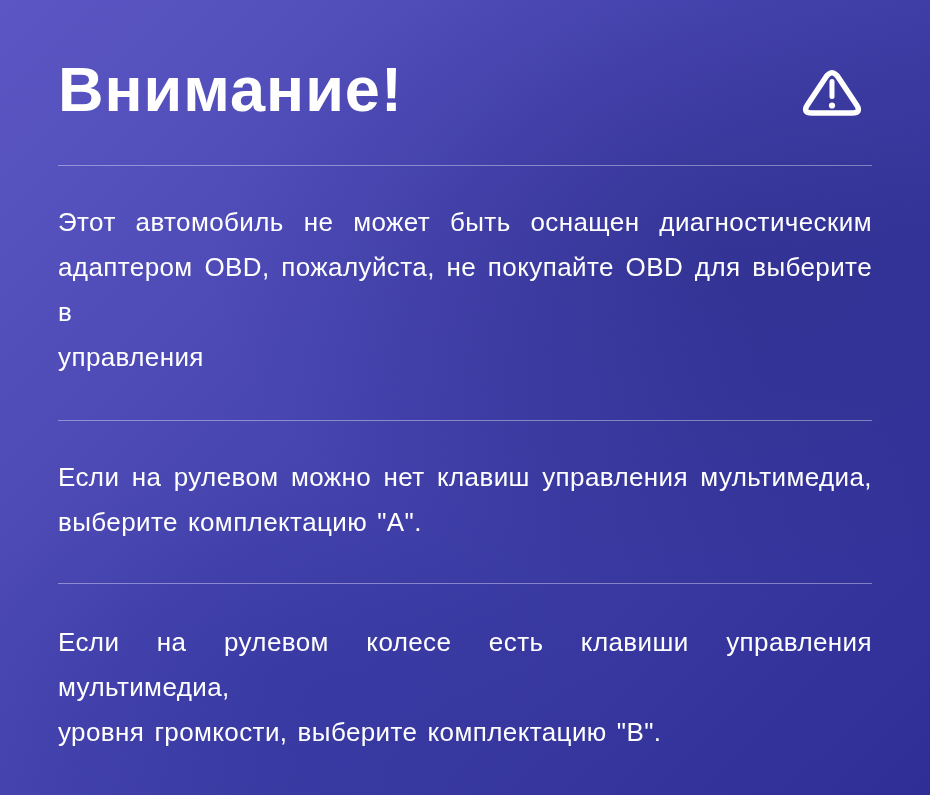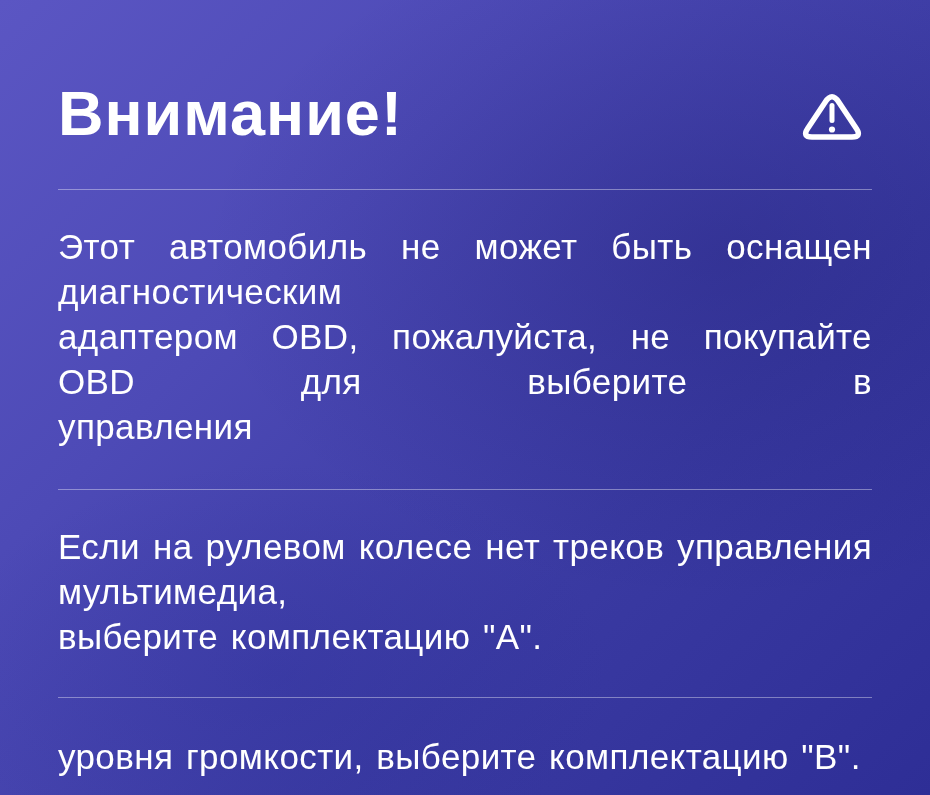--- a/index.html
+++ b/index.html
@@ -14,40 +14,40 @@
     font-family: "Liberation Sans", "DejaVu Sans", sans-serif;
     background:
       radial-gradient(90% 70% at 78% 32%, rgba(25,25,108,0.30), rgba(25,25,108,0) 62%),
       radial-gradient(60% 45% at 30% 85%, rgba(40,44,150,0.25), rgba(40,44,150,0) 60%),
       linear-gradient(135deg, #5b56c3 0%, #4d4ab6 32%, #3a3aa2 66%, #2e2e96 100%);
   }
   .header {
     display: flex;
     justify-content: space-between;
     align-items: center;
-    padding-top: 80px;
+    padding-top: 56px;
   }
   .title {
     margin: 0;
     font-size: 63px;
     font-weight: 700;
     line-height: 66px;
     letter-spacing: 1px;
   }
   .warn-icon { display: block; margin-right: 4px; }
   .warn-icon svg { display: block; }
   .divider {
     height: 1px;
     background: rgba(255,255,255,0.38);
   }
   .d1 { margin-top: 43px; }
   .d2 { margin-top: 40px; }
   .d3 { margin-top: 38px; }
   .para {
-    font-size: 35px;
+    font-size: 26px;
     line-height: 45px;
     letter-spacing: 0.4px;
     word-spacing: 2.5px;
   }
   .p1 { margin-top: 34px; }
   .p2 { margin-top: 34px; }
   .p3 { margin-top: 36px; }
   .line { text-align: left; }
   .line.fill {
     text-align: justify;
@@ -74,23 +74,24 @@
 
   <div class="para p1">
       <div class="line fill">Этот автомобиль не может быть оснащен диагностическим</div>
       <div class="line fill">адаптером OBD, пожалуйста, не покупайте OBD для выберите в</div>
       <div class="line">управления</div>
     </div>
 
   <div class="divider d2"></div>
 
   <div class="para p2">
-      <div class="line fill">Если на рулевом колесе нет треков управления мультимедиа,</div>
+      <div class="line fill">Если на рулевом можно нет клавиш управления мультимедиа,</div>
       <div class="line">выберите комплектацию "A".</div>
     </div>
 
   <div class="divider d3"></div>
 
   <div class="para p3">
+      <div class="line fill">Если на рулевом колесе есть клавиши управления мультимедиа,</div>
       <div class="line">уровня громкости, выберите комплектацию "B".</div>
     </div>
 
 </div>
 
 </body></html>

